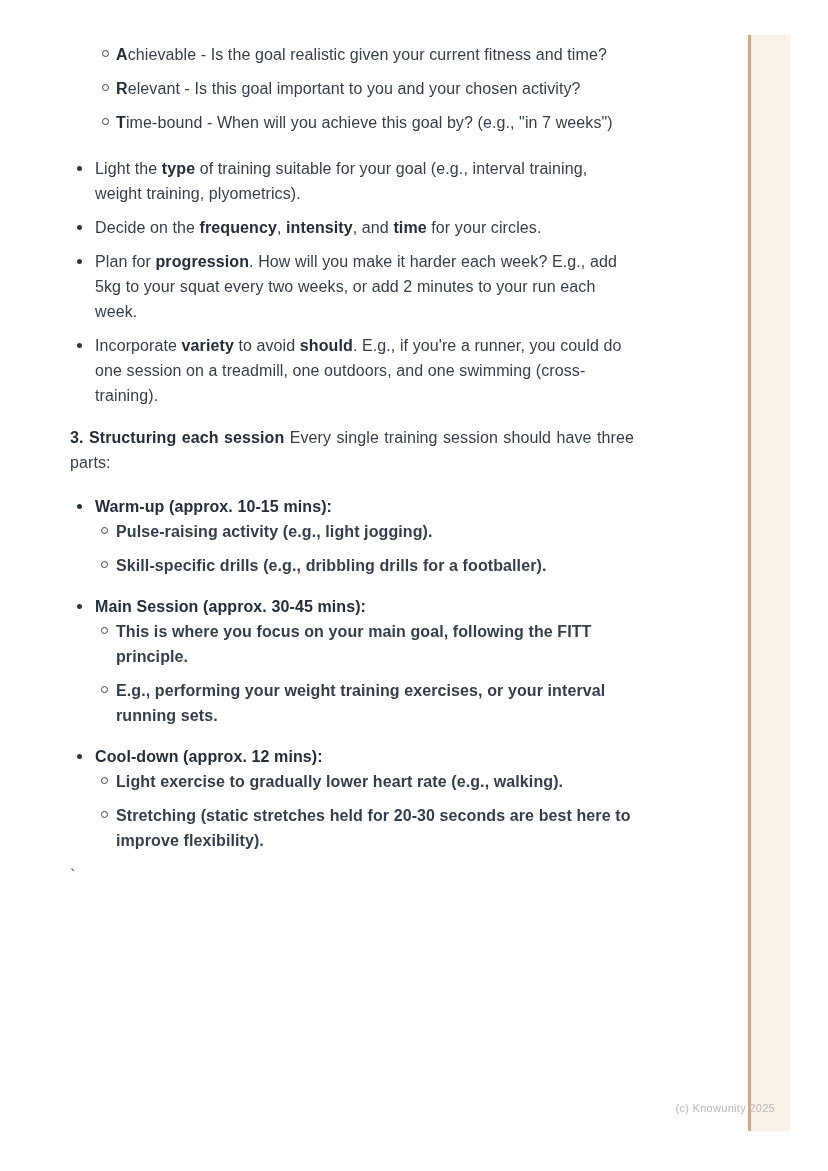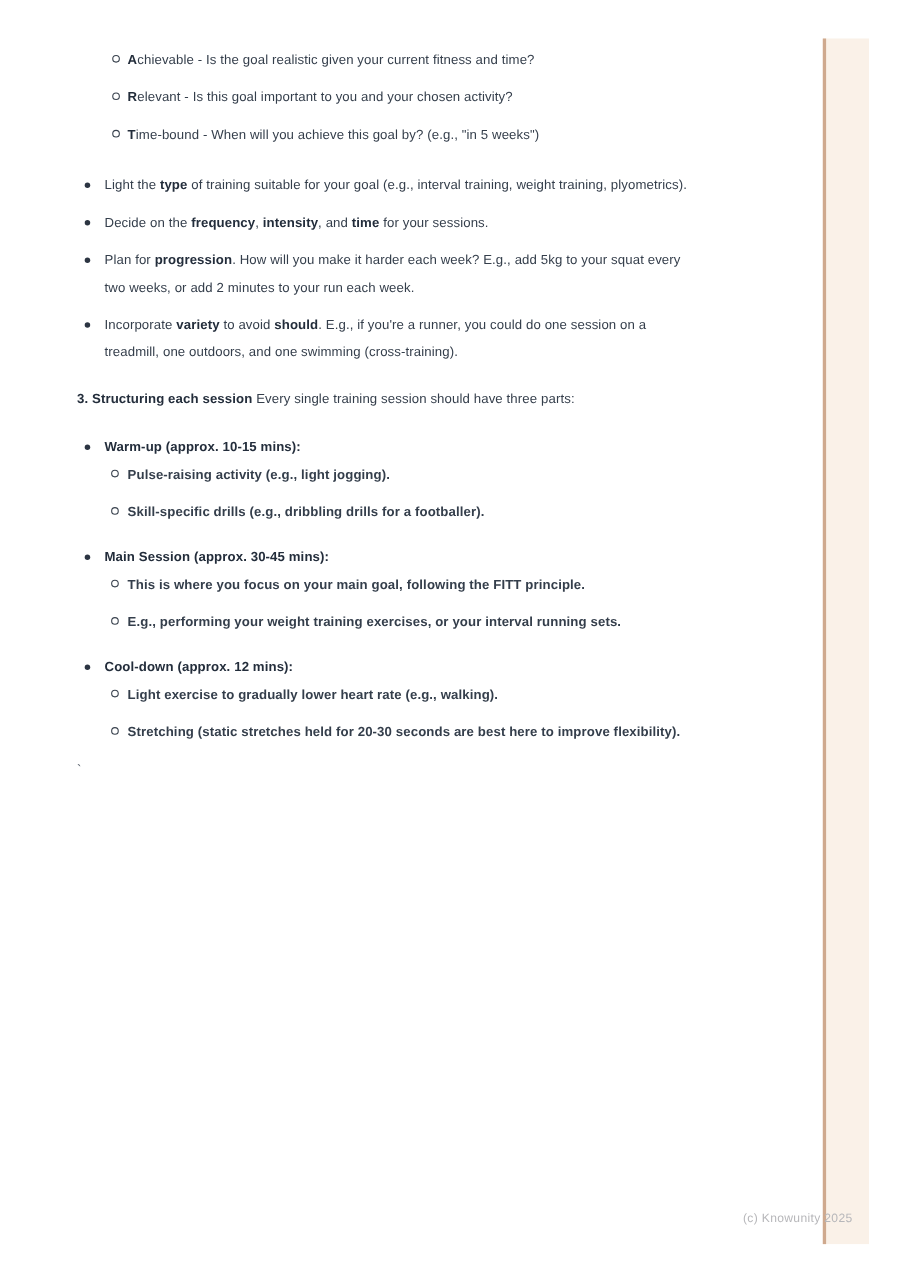--- a/index.html
+++ b/index.html
@@ -21,21 +21,21 @@
     width: 42px; height: 1096px;
     background: #faf1e8;
     border-left: 3px solid #cfa98e;
     z-index: 1;
   }
   
   .content {
     position: absolute;
     left: 70px; top: 30px;
     width: 564px;
-    font-size: 12px; line-height: 25px;
+    font-size: 16px; line-height: 25px;
     color: #343e4b;
     letter-spacing: 0.1px;
     z-index: 2;
   }
   .b { font-weight: 700; color: #232d3b; }
   p.para { text-align: justify; }
   p.para-2 { margin-top: 16px; }
   p.para-3 { margin-top: 17px; }
 
   ul { list-style: none; }
@@ -93,27 +93,27 @@
 
 <div class="page">
 
   <div class="stripe"></div>
 
   <main class="content">
 
     <ul class="sublist top-sublist">
       <li><span class="b">A</span><span>chievable - Is the goal realistic given your current fitness and time?</span></li>
       <li><span class="b">R</span><span>elevant - Is this goal important to you and your chosen activity?</span></li>
-      <li><span class="b">T</span><span>ime-bound - When will you achieve this goal by? (e.g., "in 5 weeks")</span></li>
+      <li><span class="b">T</span><span>ime-bound - When will you achieve this goal by? (e.g., "in 7 weeks")</span></li>
     </ul>
 
 
     <ul class="mainlist">
       <li><span>Light the </span><span class="b">type</span><span> of training suitable for your goal (e.g., interval training, weight training, plyometrics).</span></li>
-      <li><span>Decide on the </span><span class="b">frequency</span><span>, </span><span class="b">intensity</span><span>, and </span><span class="b">time</span><span> for your sessions.</span></li>
+      <li><span>Decide on the </span><span class="b">frequency</span><span>, </span><span class="b">intensity</span><span>, and </span><span class="b">time</span><span> for your circles.</span></li>
       <li><span>Plan for </span><span class="b">progression</span><span>. How will you make it harder each week? E.g., add 5kg to your squat every two weeks, or add 2 minutes to your run each week.</span></li>
       <li><span>Incorporate </span><span class="b">variety</span><span> to avoid </span><span class="b">should</span><span>. E.g., if you're a runner, you could do one session on a treadmill, one outdoors, and one swimming (cross-training).</span></li>
     </ul>
 
     <p class="para para-3"><span class="b">3. Structuring each session</span><span> Every single training session should have three parts:</span></p>
 
     <ul class="mainlist sessions">
       <li>
         <div class="li-head"><span class="b">Warm-up (approx. 10-15 mins):</span></div>
         <ul class="sublist nested">

